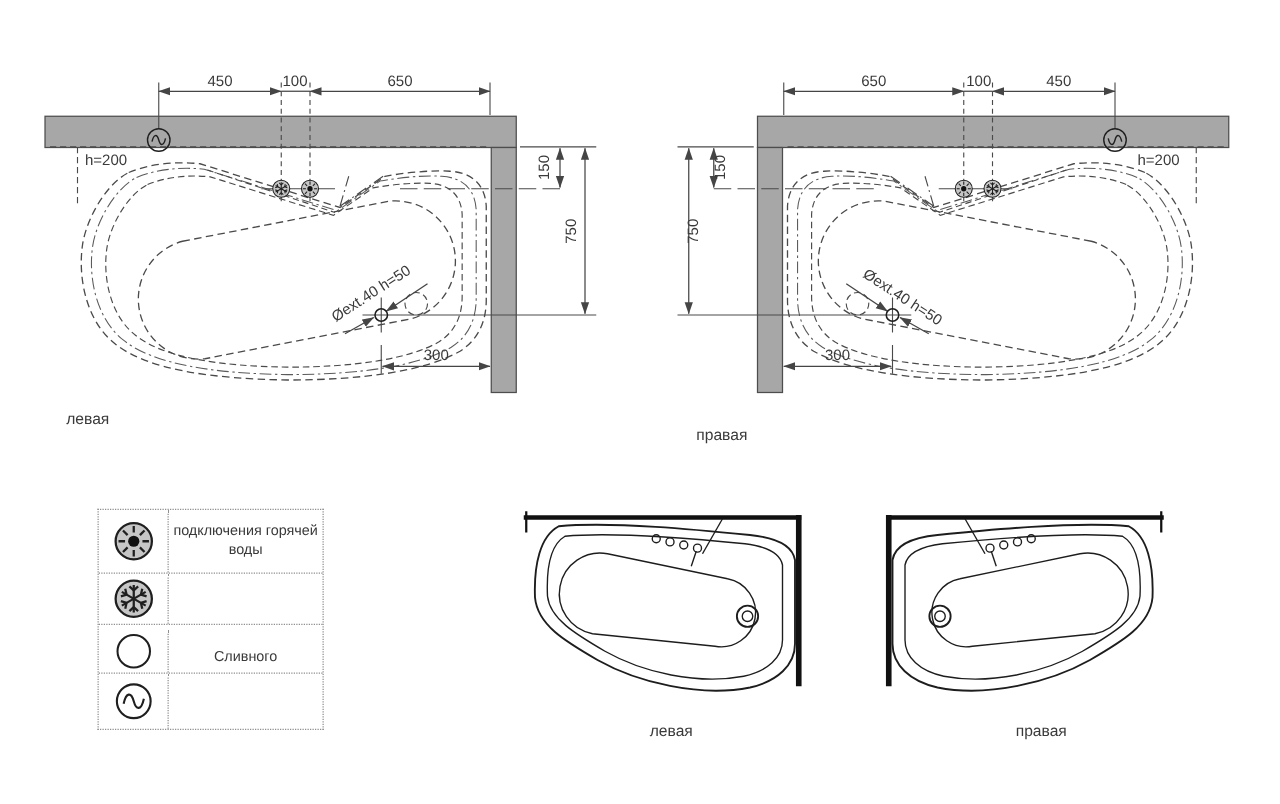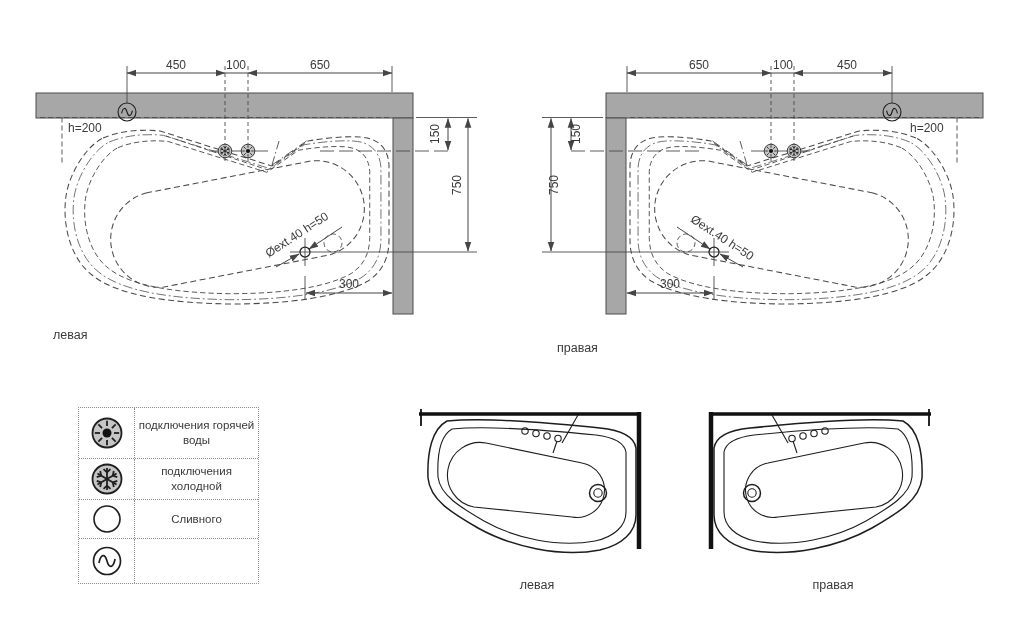--- a/index.html
+++ b/index.html
@@ -200,23 +200,22 @@
           </svg>
     </div>
     <div class="llabel">подключения горячей воды</div>
   </div>
   <div class="lrow" style="height:40px;">
     <div class="licon">
       <svg width="38" height="38" viewBox="-19 -19 38 38" style="position:static;">
             <use href="#snowGlyph" transform="scale(1.45)"></use>
           </svg>
     </div>
-    <div class="llabel">подключения холодной</div>
-  </div>
-  <div class="lrow" style="height:38px;">
+  </div>
+  <div class="lrow" style="height:38px;align-items:flex-end;">
     <div class="licon">
       <svg width="34" height="34" viewBox="-17 -17 34 34" style="position:static;">
             <use href="#drainGlyph" transform="scale(1.3)"></use>
           </svg>
     </div>
     <div class="llabel">Сливного</div>
   </div>
   <div class="lrow" style="height:44px;">
     <div class="licon">
       <svg width="36" height="36" viewBox="-18 -18 36 36" style="position:static;">

